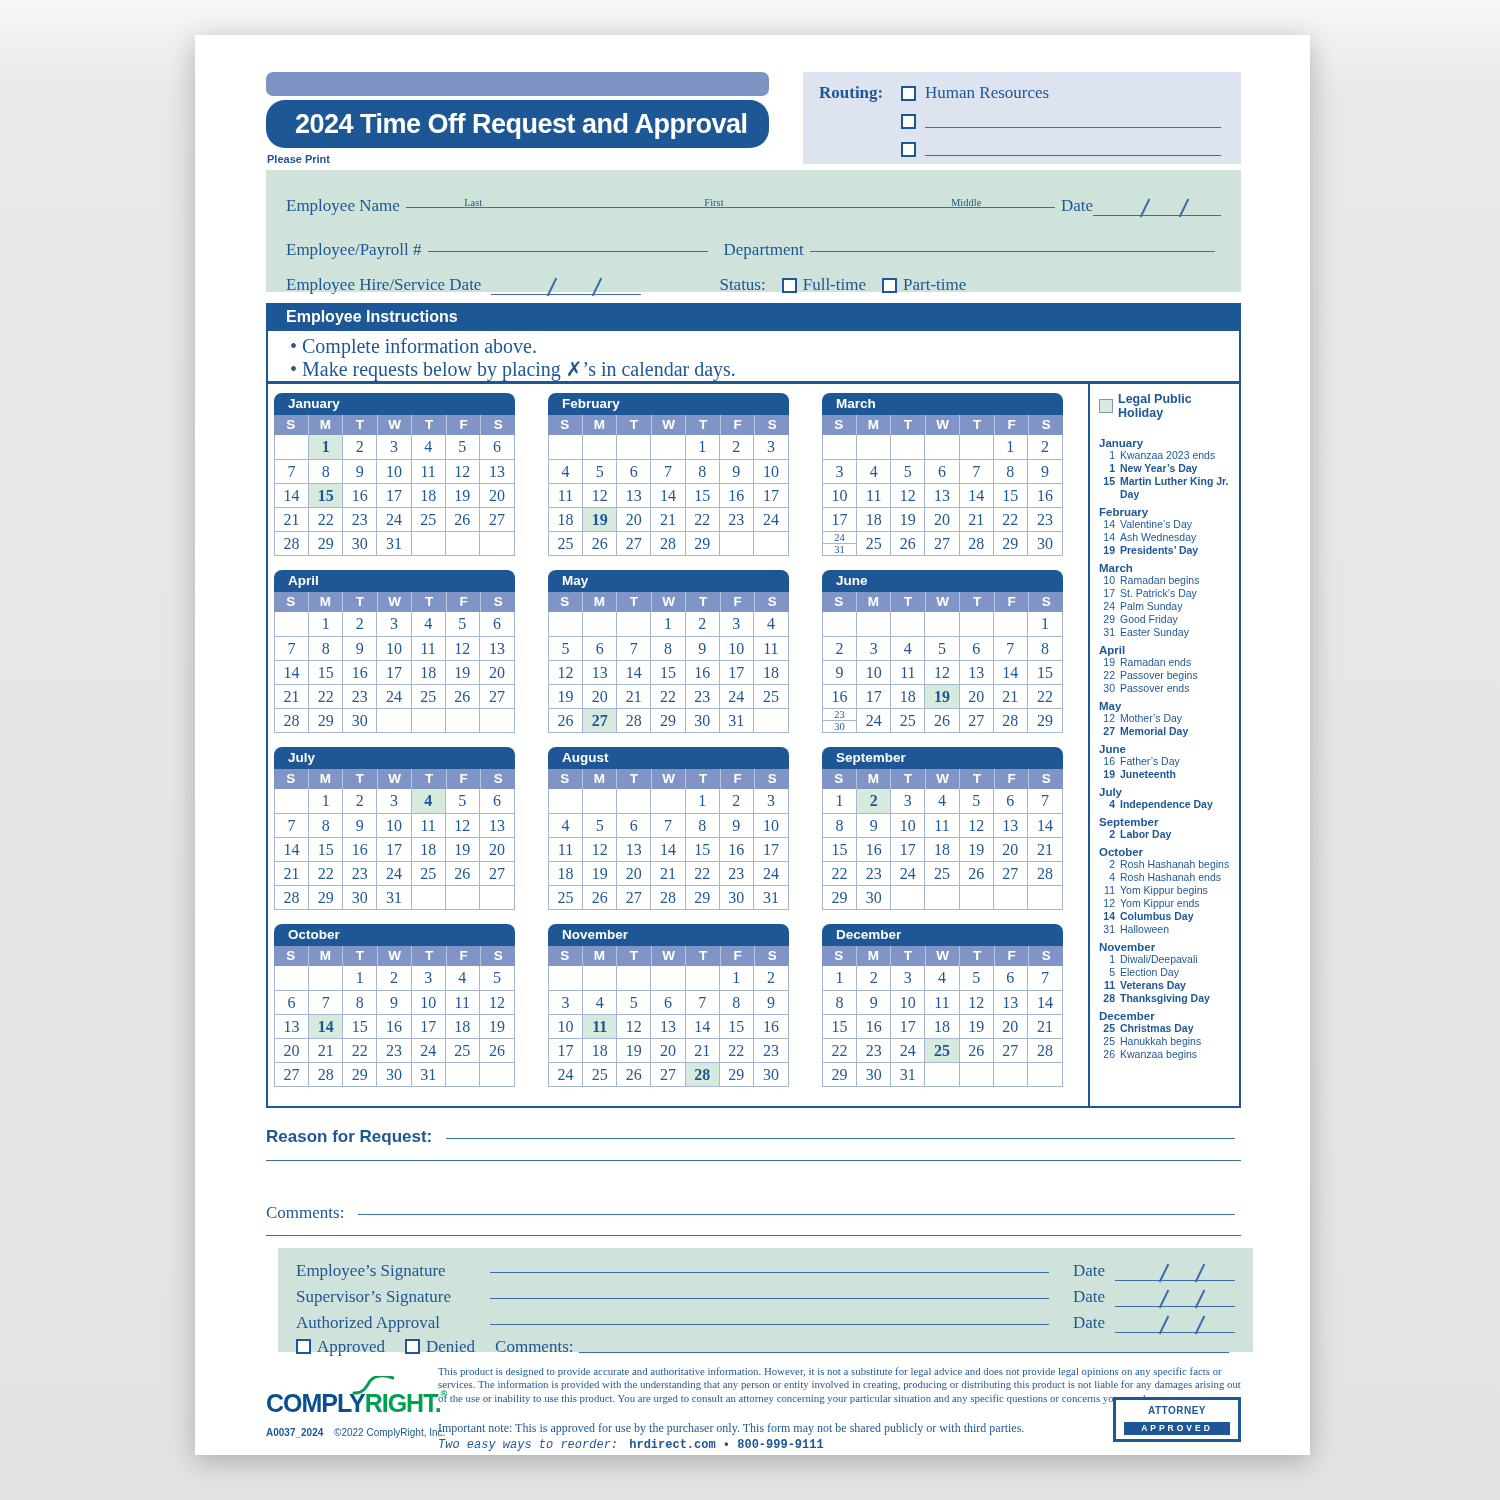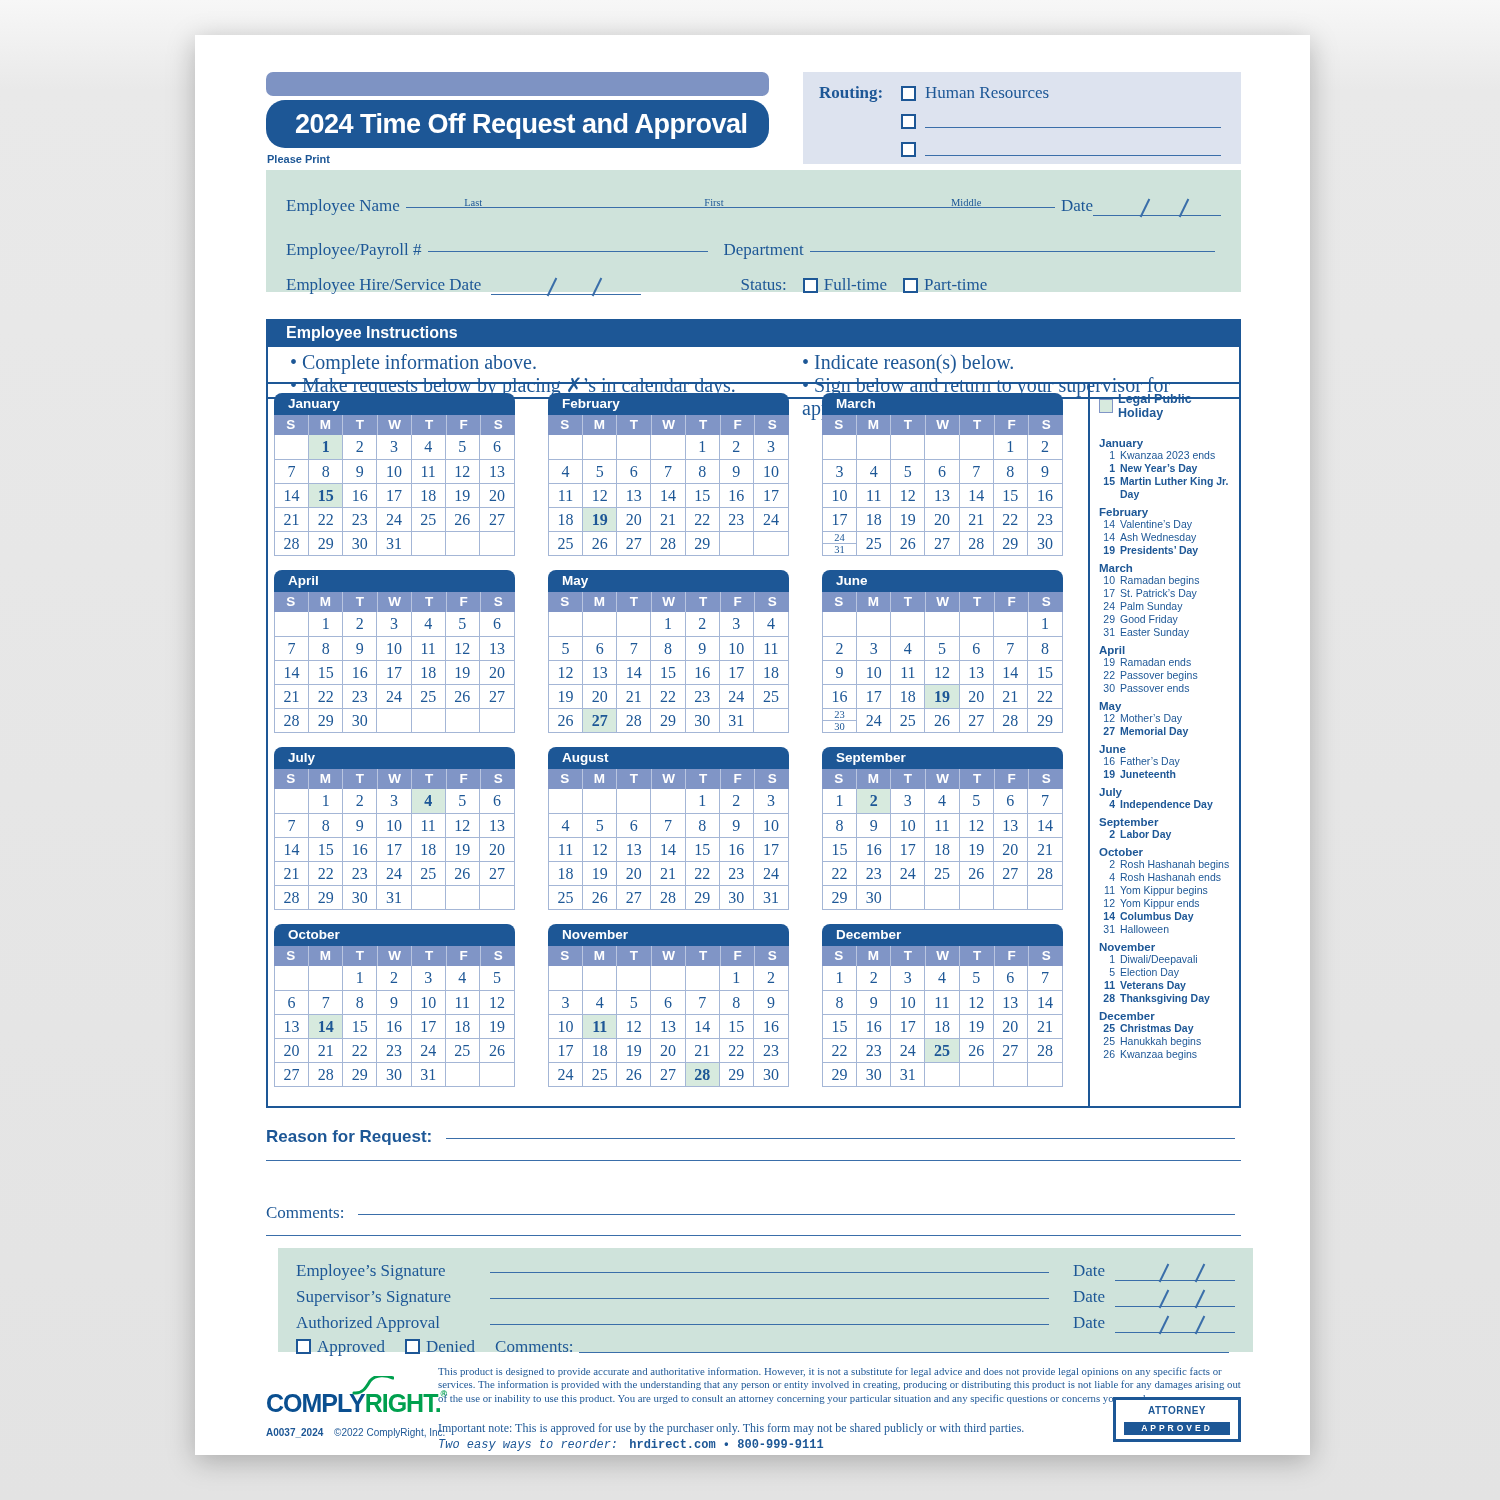--- a/index.html
+++ b/index.html
@@ -42,25 +42,25 @@
   .eb-row{display:flex; align-items:flex-end;}
   .lbl{white-space:nowrap;}
   .wline{flex:1; border-bottom:1.5px solid var(--line-blue); height:14px; margin:8px 6px;
     position:relative;}
   .subl{position:absolute; top:3px; font-size:10.5px;}
   .dateline{position:relative; border-bottom:1.5px solid var(--line-blue); height:14px;}
   .dateline .sl{position:absolute; width:1.8px; height:20px; background:var(--line-blue);
     transform:rotate(26deg); bottom:-3px;}
   .sl1{left:40%;} .sl2{left:70%;}
   .eb-row2{margin-top:14px;} .eb-row3{margin-top:15px;}
-  .statgrp{display:flex; align-items:center; margin-left:99px;}
+  .statgrp{display:flex; align-items:center; margin-left:78px;}
   .statgrp .cb{margin:0 6px 0 16px;}
 
   
-  .instr{position:absolute; left:0; top:284px; width:975px;}
+  .instr{position:absolute; left:0; top:268px; width:975px;}
   .instr-bar{height:28px; background:var(--dark-blue); color:#fff;
     font-family:"Liberation Sans",sans-serif; font-weight:bold; font-size:16px;
     line-height:28px; padding-left:20px;}
   .instr-body{border:2px solid var(--dark-blue); border-top:none; height:52px;
     display:flex; padding-top:4px;}
   .instr-col1{width:55%; padding-left:22px;}
   .instr-col2{flex:1;}
   .bullet{font-size:20px; line-height:23px;}
   .bullet::before{content:"• "; }
 
@@ -210,24 +210,20 @@
     </div>
   </div>
 
   <div class="instr">
     <div class="instr-bar">Employee Instructions</div>
     <div class="instr-body">
       <div class="instr-col1">
         <div class="bullet">Complete information above.</div>
         <div class="bullet">Make requests below by placing ✗’s in calendar days.</div>
       </div>
-      <div class="instr-col2">
-        <div class="bullet">Indicate reason(s) below.</div>
-        <div class="bullet">Sign below and return to your supervisor for approval.</div>
-      </div>
     </div>
   </div>
 
   <div class="calwrap">
     <div class="months">
           <div class="cal">
             <div class="cal-title">January</div>
             <div class="cal-week">
               <span>S</span>
               <span>M</span>

